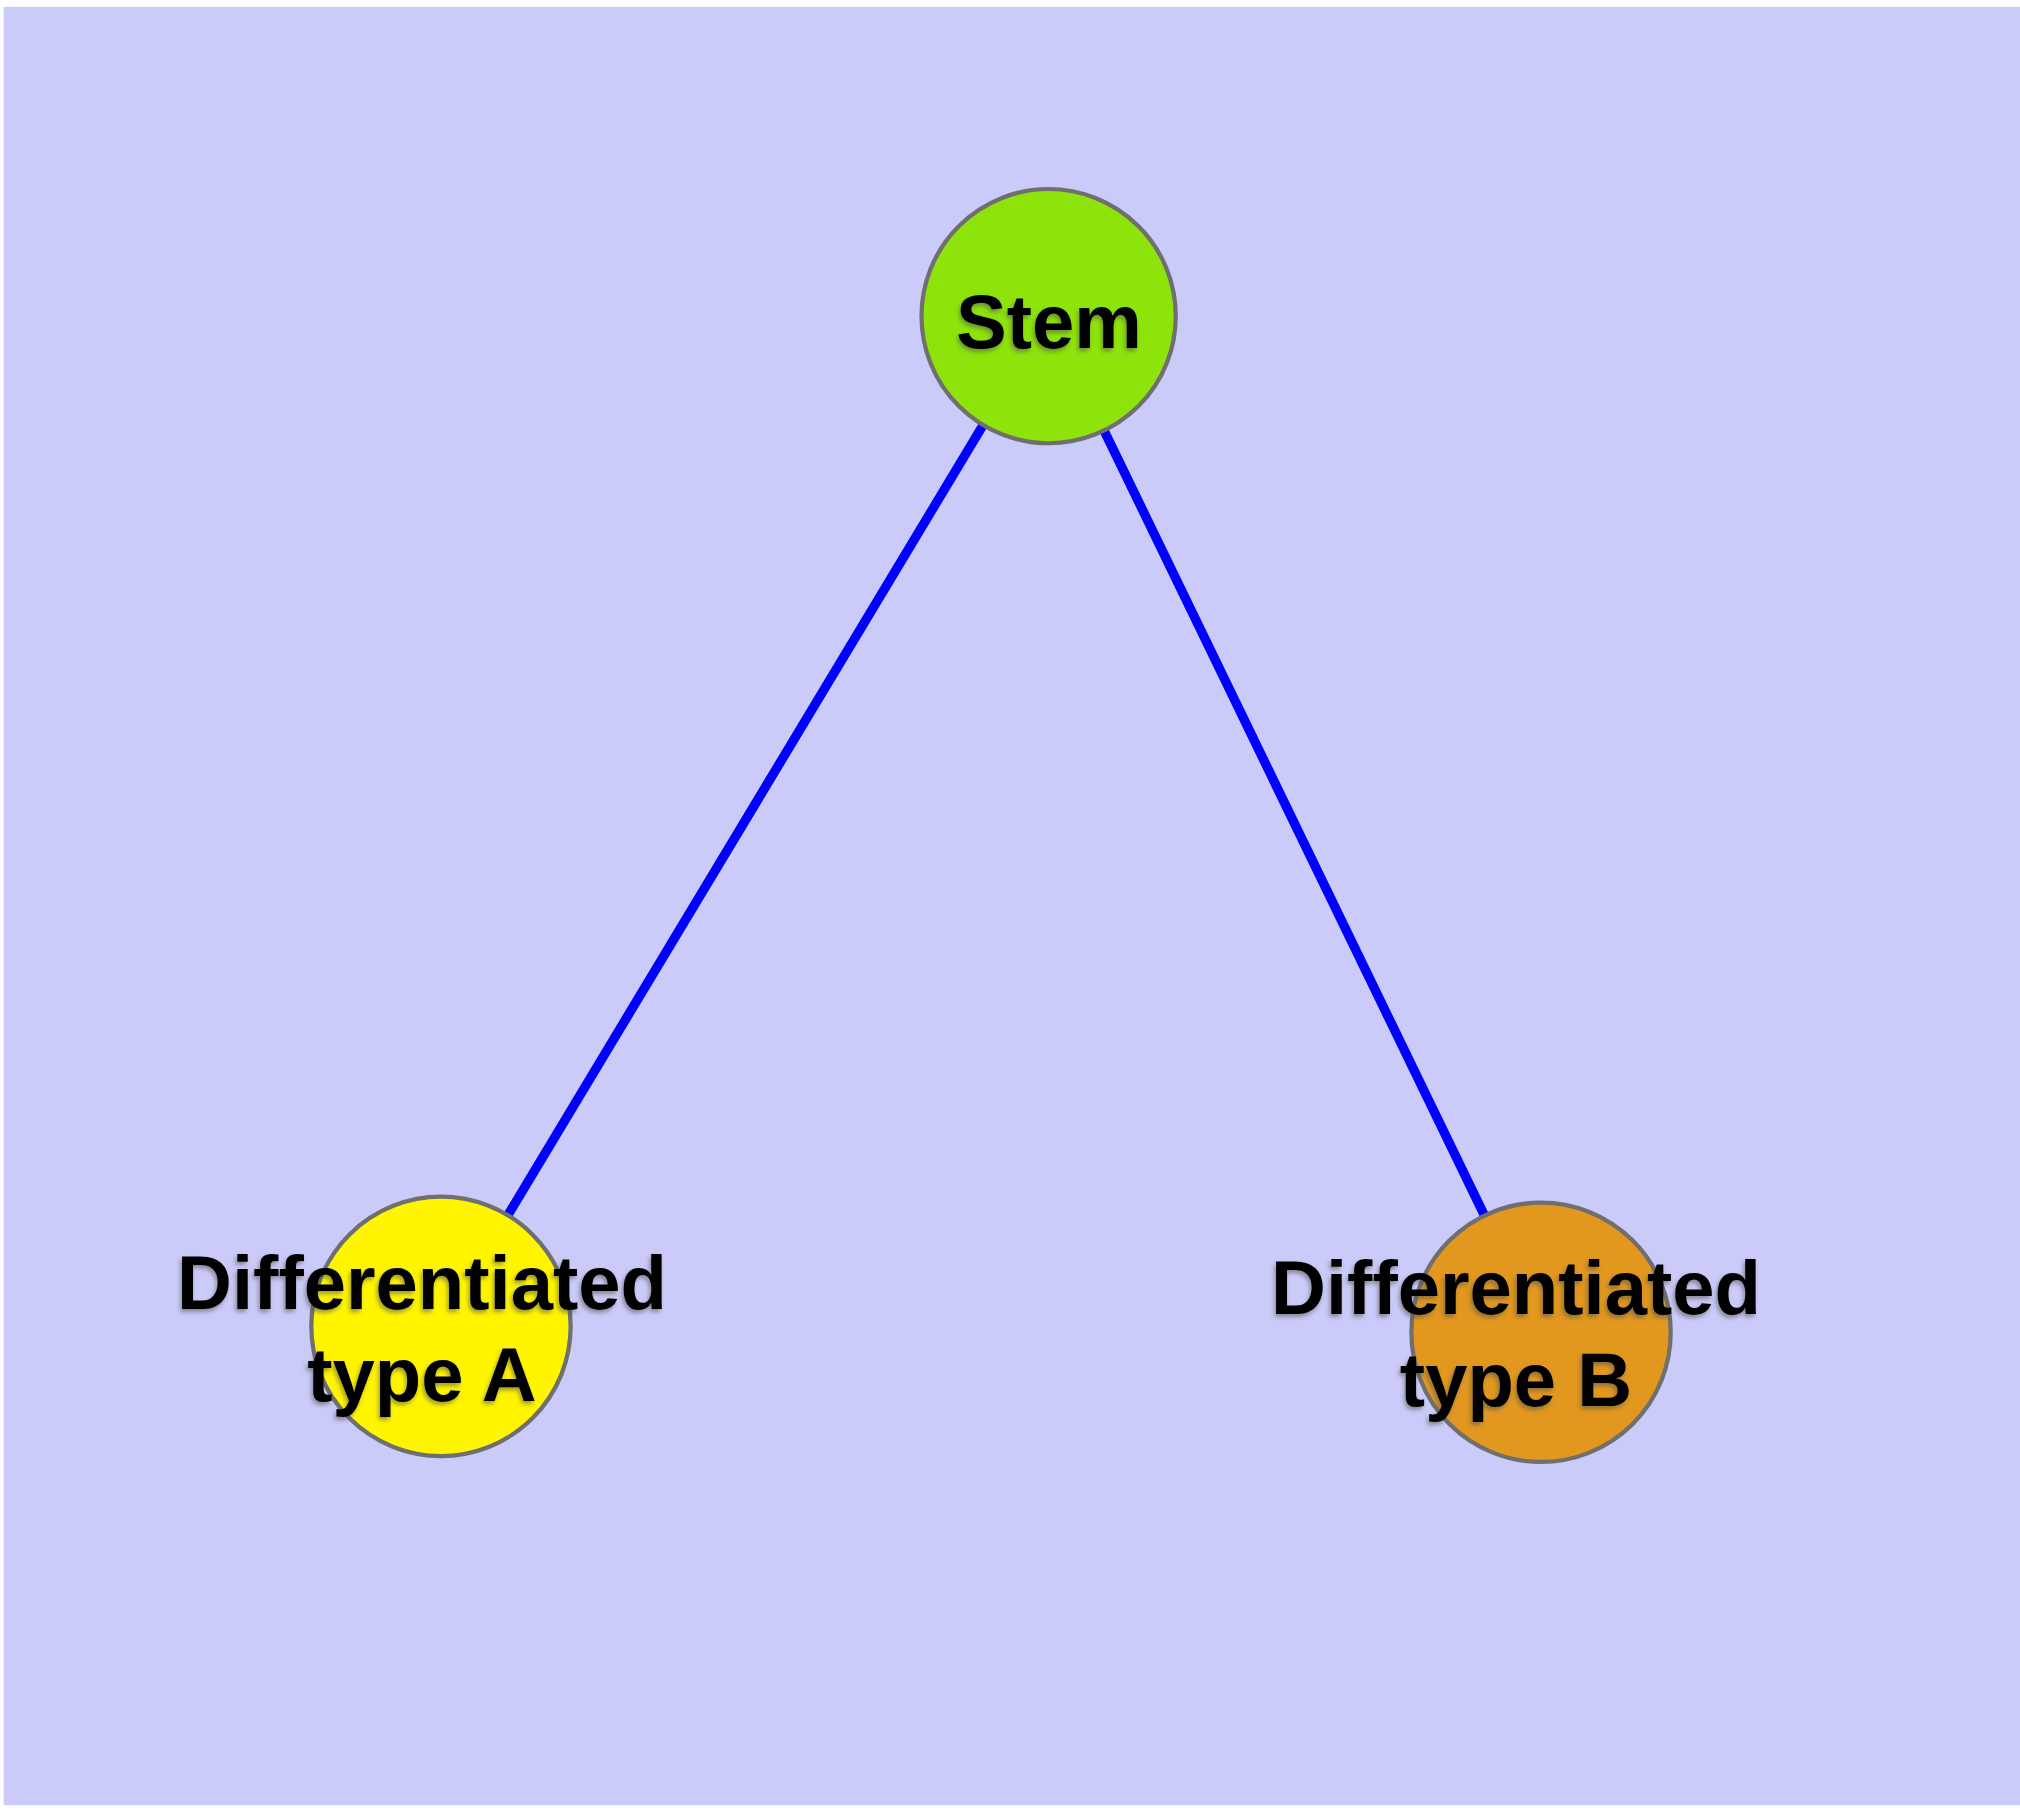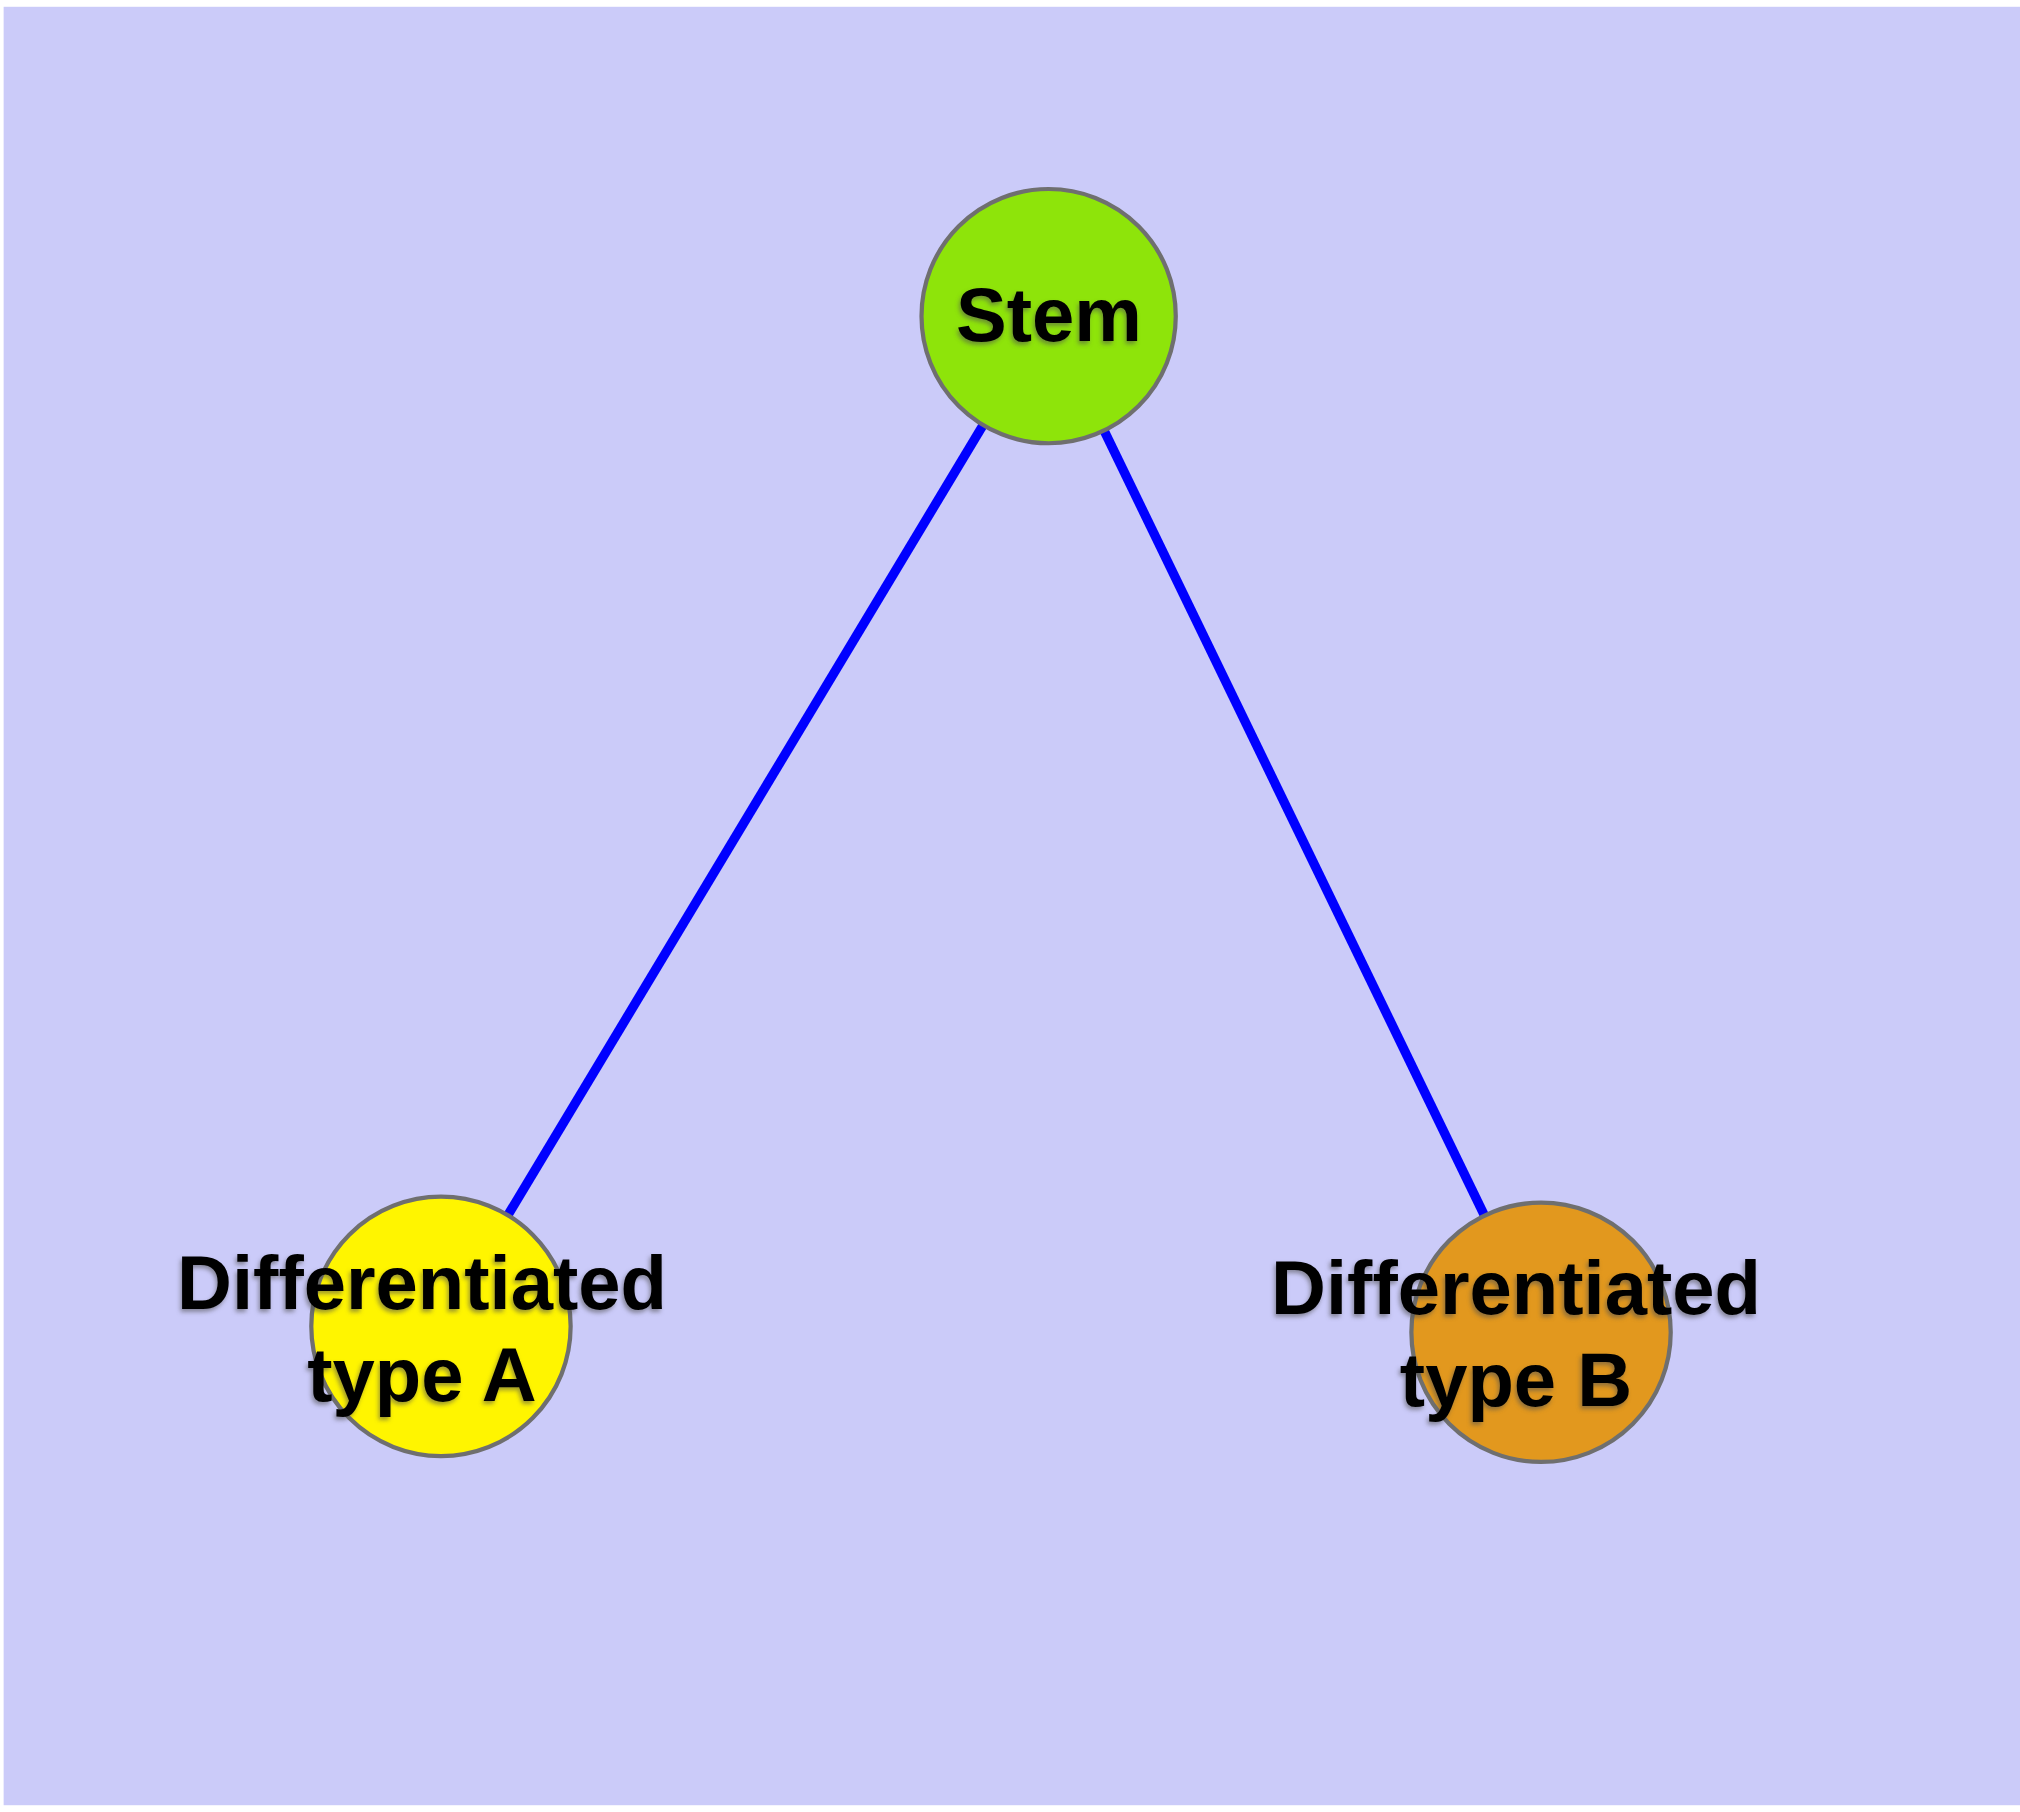--- a/index.html
+++ b/index.html
@@ -30,21 +30,21 @@
     font-weight: bold;
     font-size: 76px;
     line-height: 92px;
     color: var(--label-color, #000000);
     text-align: center;
     white-space: pre-line;
     letter-spacing: 0px;
     text-shadow: -1.7px 3.4px 4.2px rgba(80, 80, 80, 0.55);
     pointer-events: none;
   }
-  .label-stem { left: 1049px; top: 315px; }
+  .label-stem { left: 1049px; top: 322px; }
   .label-type-a { left: 422px;  top: 1329px; }
   .label-type-b { left: 1516px; top: 1334px; }
 </style>
 </head>
 <body style="--label-color: #000000;">
 
 <div class="page">
 
   <svg class="diagram-svg" width="2021" height="1812" viewBox="0 0 2384 2138">
 

